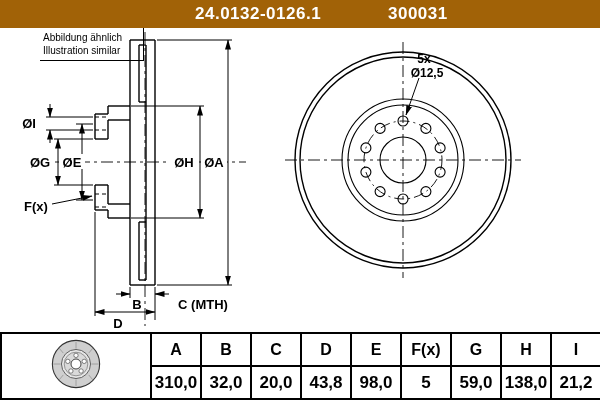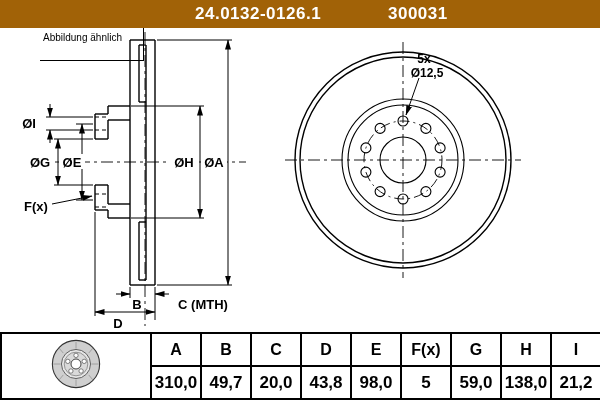--- a/index.html
+++ b/index.html
@@ -40,20 +40,21 @@
 </head>
 <body>
 
 <div class="topbar">
   <span class="part">24.0132-0126.1</span>
   <span class="ref">300031</span>
 </div>
 
 <div class="note">
   <div>Abbildung ähnlich</div>
+  <div>Illustration similar</div>
 </div>
 
 <svg class="draw" width="600" height="304" viewBox="0 0 600 304">
   <defs>
     <marker id="arr" viewBox="0 0 10 6" refX="9.5" refY="3" markerWidth="10" markerHeight="6" orient="auto-start-reverse" markerUnits="userSpaceOnUse">
       <path d="M0,0 L10,3 L0,6 z" fill="#000"></path>
     </marker>
   </defs>
 
   <g>
@@ -234,21 +235,21 @@
     <td class="h">C</td>
     <td class="h">D</td>
     <td class="h">E</td>
     <td class="h">F(x)</td>
     <td class="h">G</td>
     <td class="h">H</td>
     <td class="h">I</td>
   </tr>
   <tr>
     <td class="v">310,0</td>
-    <td class="v">49,7</td>
+    <td class="v">32,0</td>
     <td class="v">20,0</td>
     <td class="v">43,8</td>
     <td class="v">98,0</td>
     <td class="v">5</td>
     <td class="v">59,0</td>
     <td class="v">138,0</td>
     <td class="v">21,2</td>
   </tr>
 </tbody>
   </table>

